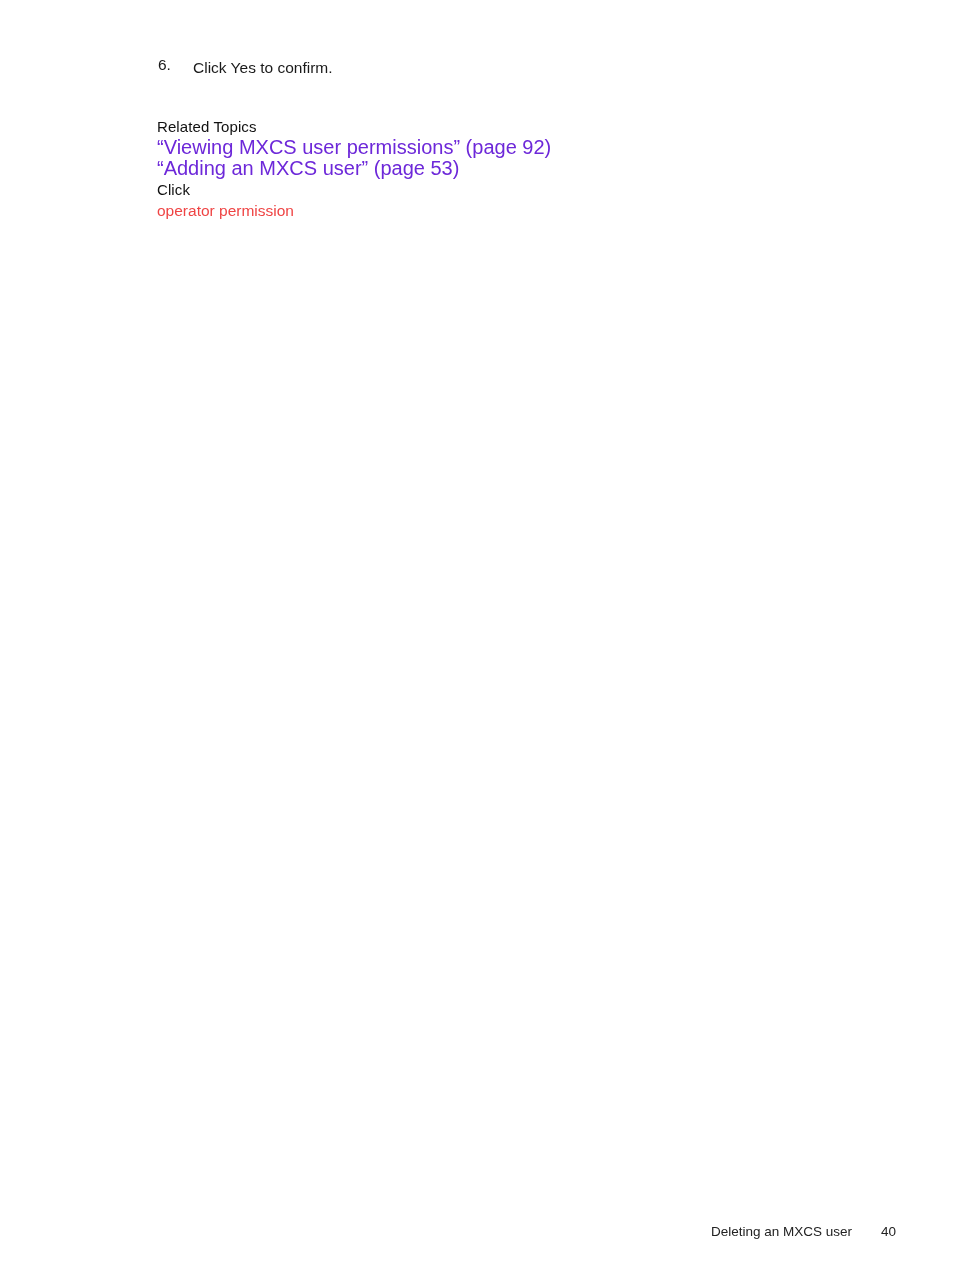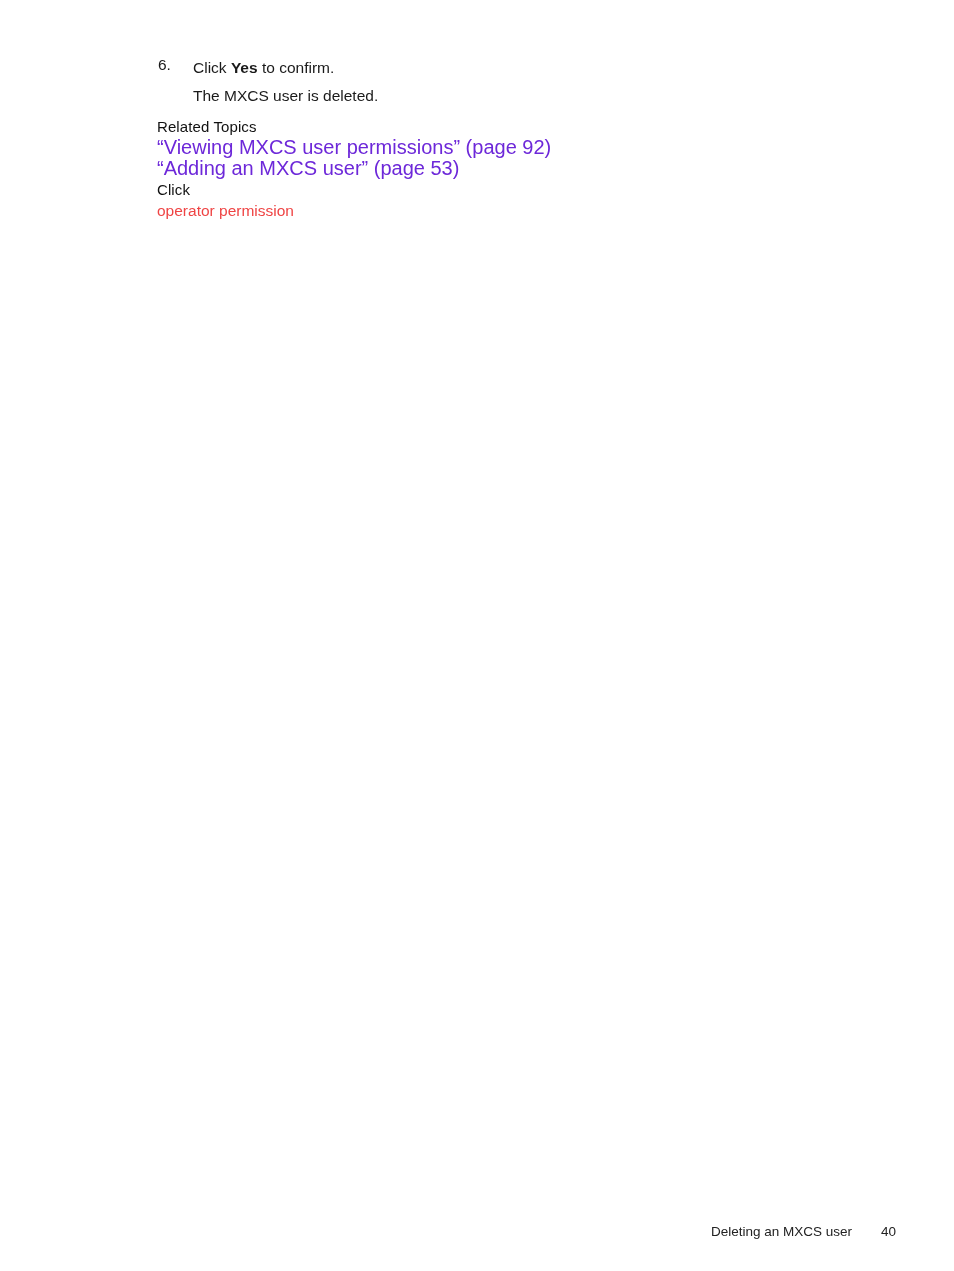--- a/index.html
+++ b/index.html
@@ -46,21 +46,21 @@
   .step-body {
     flex: 1 1 auto;
   }
   .step-line {
     font-size: 15.5px;
     line-height: 28px;
     color: #1a1a1a;
     white-space: nowrap;
   }
   .step-line b {
-    font-weight: 700;
+    font-weight: 400;
   }
 
   
   .related-block {
     position: absolute;
     left: 157px;
     top: 116px;
     width: 640px;
   }
   .section-head {
@@ -121,21 +121,20 @@
 </head>
 <body>
 
 <div class="page">
 
   <div class="step-block">
     <div class="step-row">
       <div class="step-num">6.</div>
       <div class="step-body">
         <div class="step-line"><span>Click </span><b>Yes</b><span> to confirm.</span></div>
-        <div class="step-line">The MXCS user is deleted.</div>
       </div>
     </div>
   </div>
 
   <div class="related-block">
     <div class="section-head">Related Topics</div>
     <a class="xref" href="#">“Viewing MXCS user permissions” (page 92)</a>
     <a class="xref" href="#">“Adding an MXCS user” (page 53)</a>
     <div class="section-head">Click</div>
     <a class="term-link" href="#">operator permission</a>

